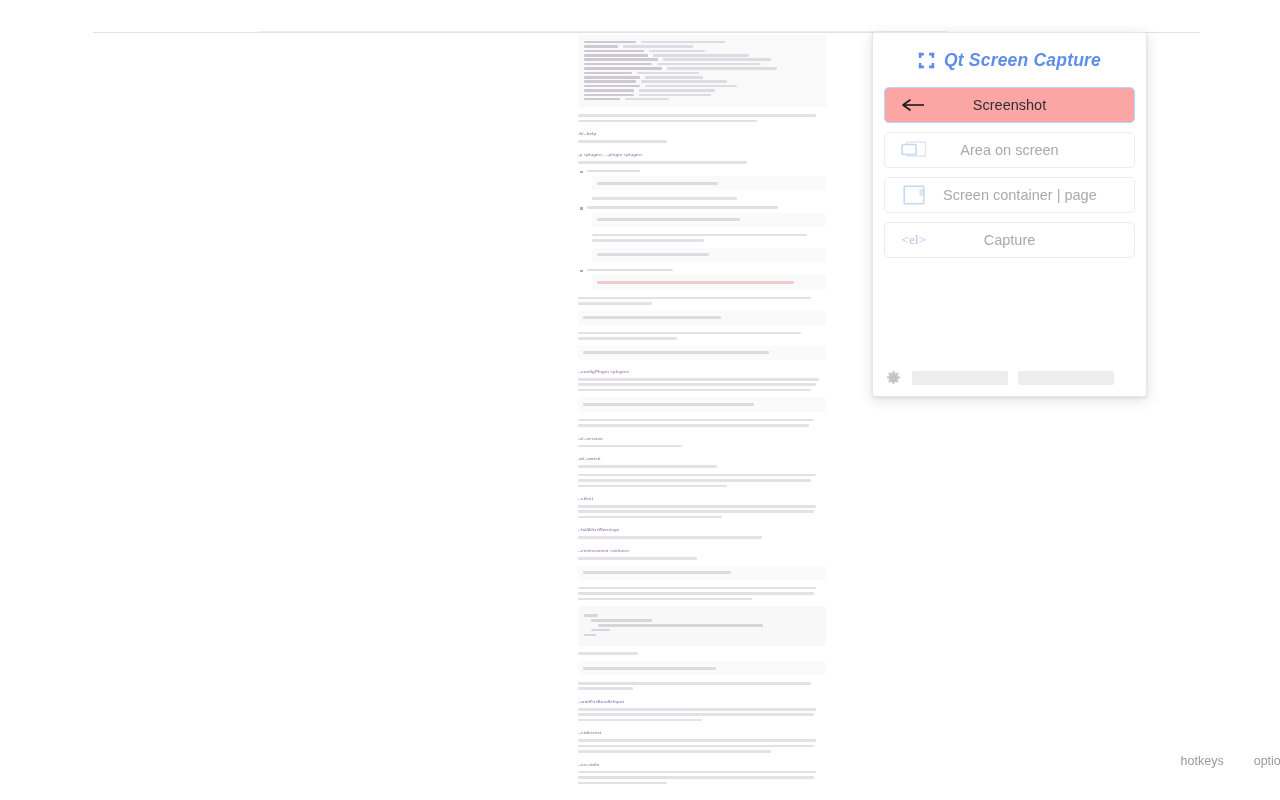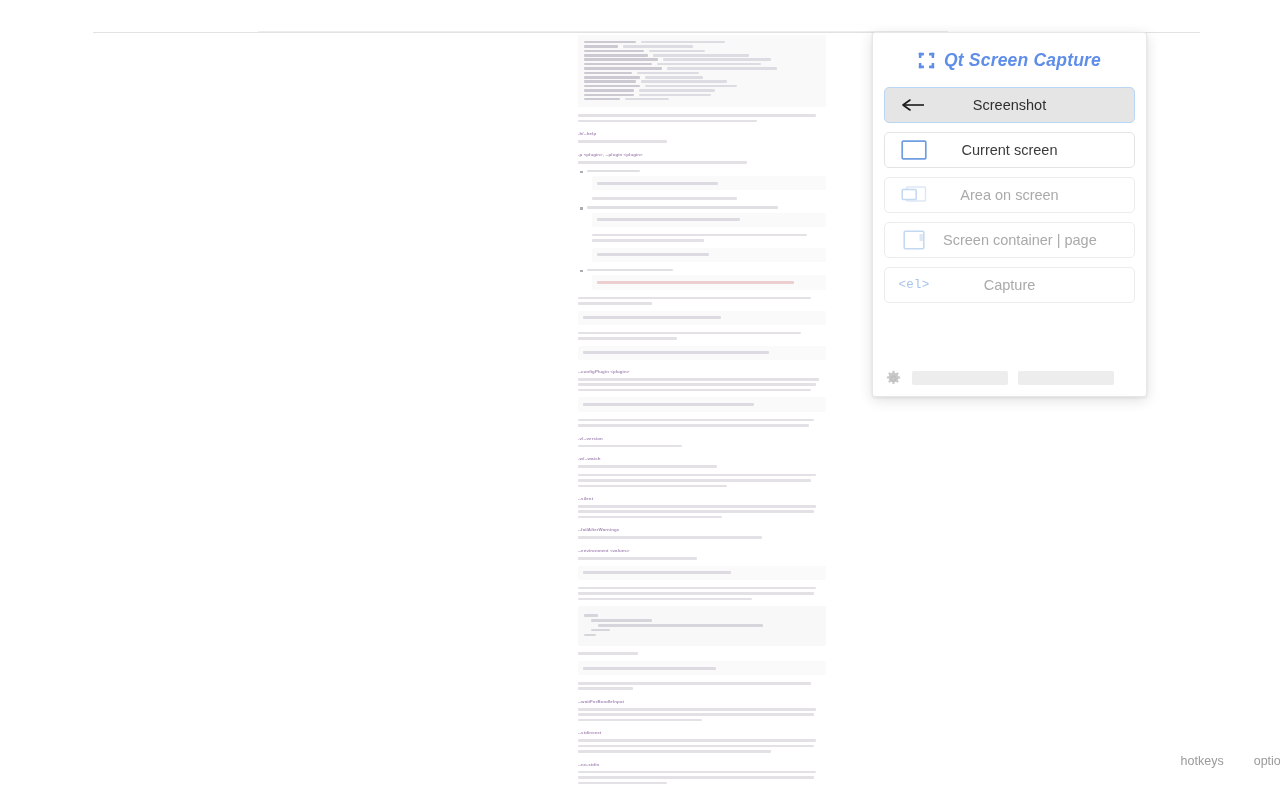--- a/index.html
+++ b/index.html
@@ -133,29 +133,29 @@
   }
   .cbtn .lbl {
     flex: 1 1 auto;
     text-align: center;
     font-size: 14.5px;
     color: #3b3b3b;
     padding-right: 58px;
     white-space: nowrap;
   }
   .cbtn.active {
-    background: #e5e5e5;
+    background: #fca5a5;
     border-color: #b9d6f7;
   }
   .cbtn.active .lbl { color: #2f2f2f; }
   .cbtn.dim .lbl { color: #aaaaaa; }
   .cbtn.dim { border-color: #ececec; }
 
   .el-tag {
-    font-family: Liberation Mono, monospace;
+    font-family: Liberation Serif, serif;
     font-size: 12.5px;
     color: #a9c3e8;
     letter-spacing: .3px;
   }
 
   .panel-footer {
     position: absolute;
     left: 0; right: 0; bottom: 0;
     height: 36px;
     display: flex;
@@ -429,28 +429,20 @@
       <div class="cbtn active">
         <span class="ic">
           <svg width="26" height="14" viewBox="0 0 26 14">
             <path d="M2 7 H23" stroke="#1b1b1b" stroke-width="1.6" fill="none"></path>
             <path d="M9 2 L2 7 L9 12" stroke="#1b1b1b" stroke-width="1.6" fill="none" stroke-linecap="round" stroke-linejoin="round"></path>
           </svg>
         </span>
         <span class="lbl">Screenshot</span>
       </div>
 
-      <div class="cbtn">
-        <span class="ic">
-          <svg width="26" height="20" viewBox="0 0 26 20">
-            <rect x="1.2" y="1.2" width="23.6" height="17.6" rx="1" fill="#fff" stroke="#6f9ee0" stroke-width="1.7"></rect>
-          </svg>
-        </span>
-        <span class="lbl">Current screen</span>
-      </div>
 
       <div class="cbtn dim">
         <span class="ic">
           <svg width="26" height="20" viewBox="0 0 26 20">
             <rect x="5.5" y="2" width="19" height="14" rx="1" fill="#fff" stroke="#dbe7f6" stroke-width="1.4"></rect>
             <rect x="1.2" y="4.5" width="14" height="10" rx="1" fill="#fff" stroke="#c3d8f1" stroke-width="1.5"></rect>
           </svg>
         </span>
         <span class="lbl">Area on screen</span>
       </div>

